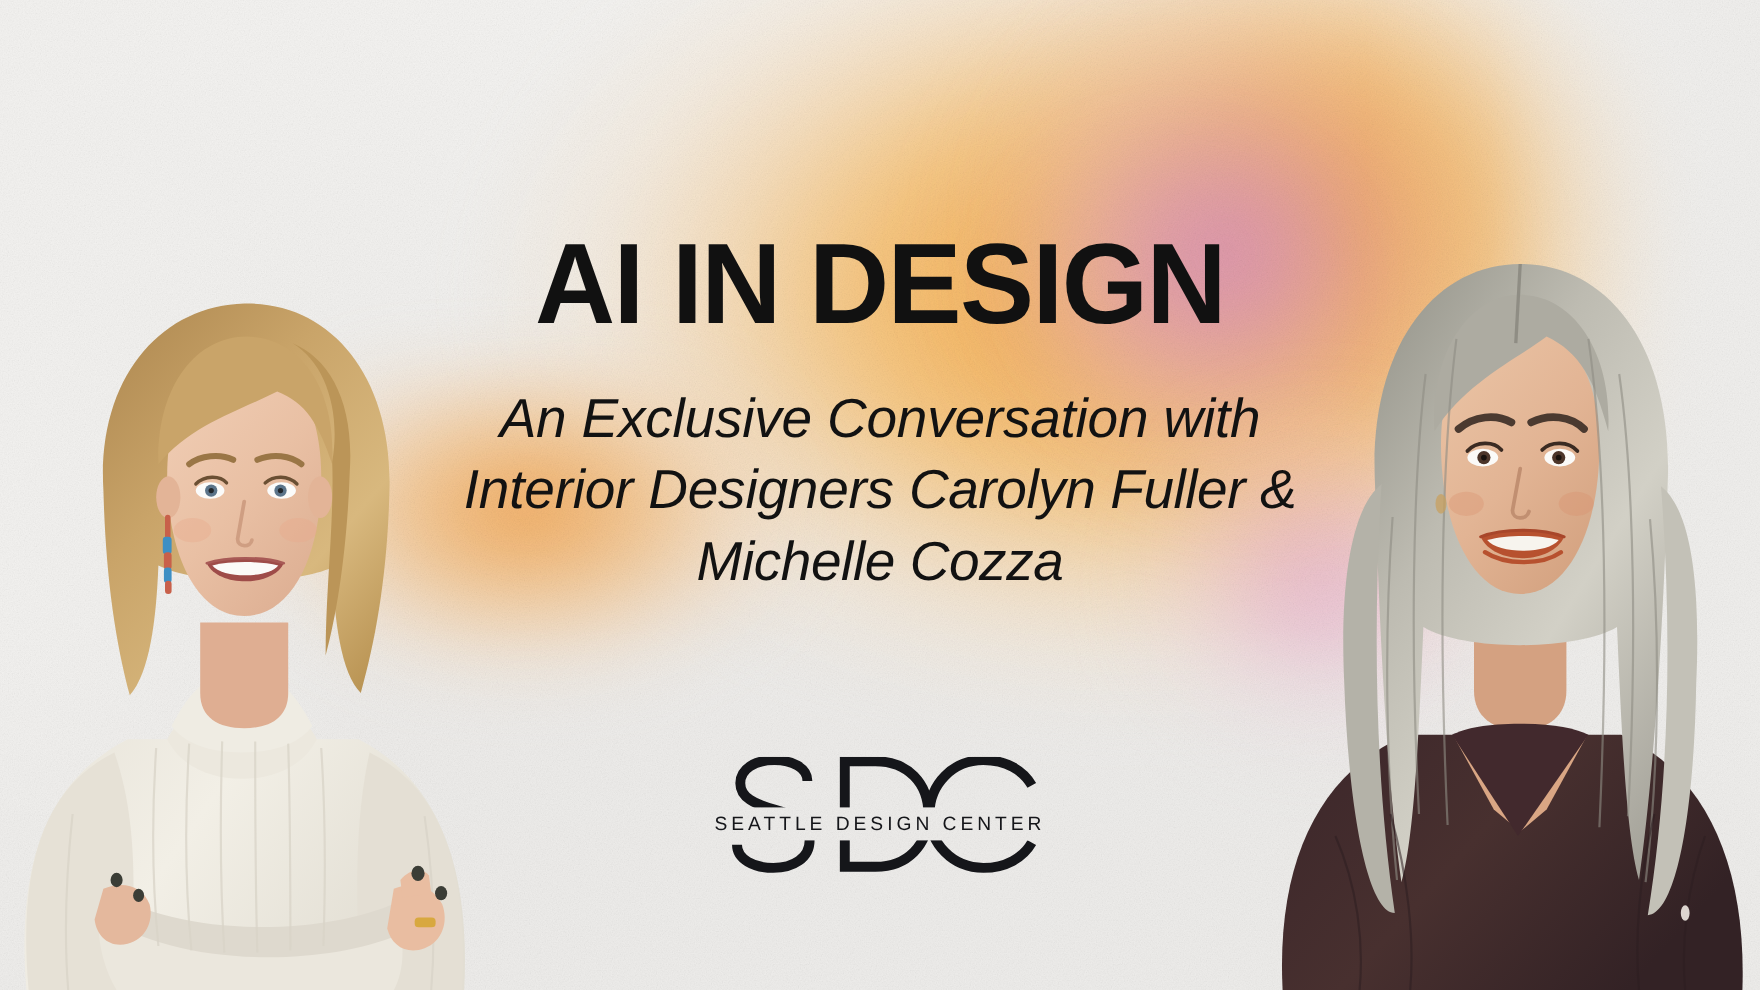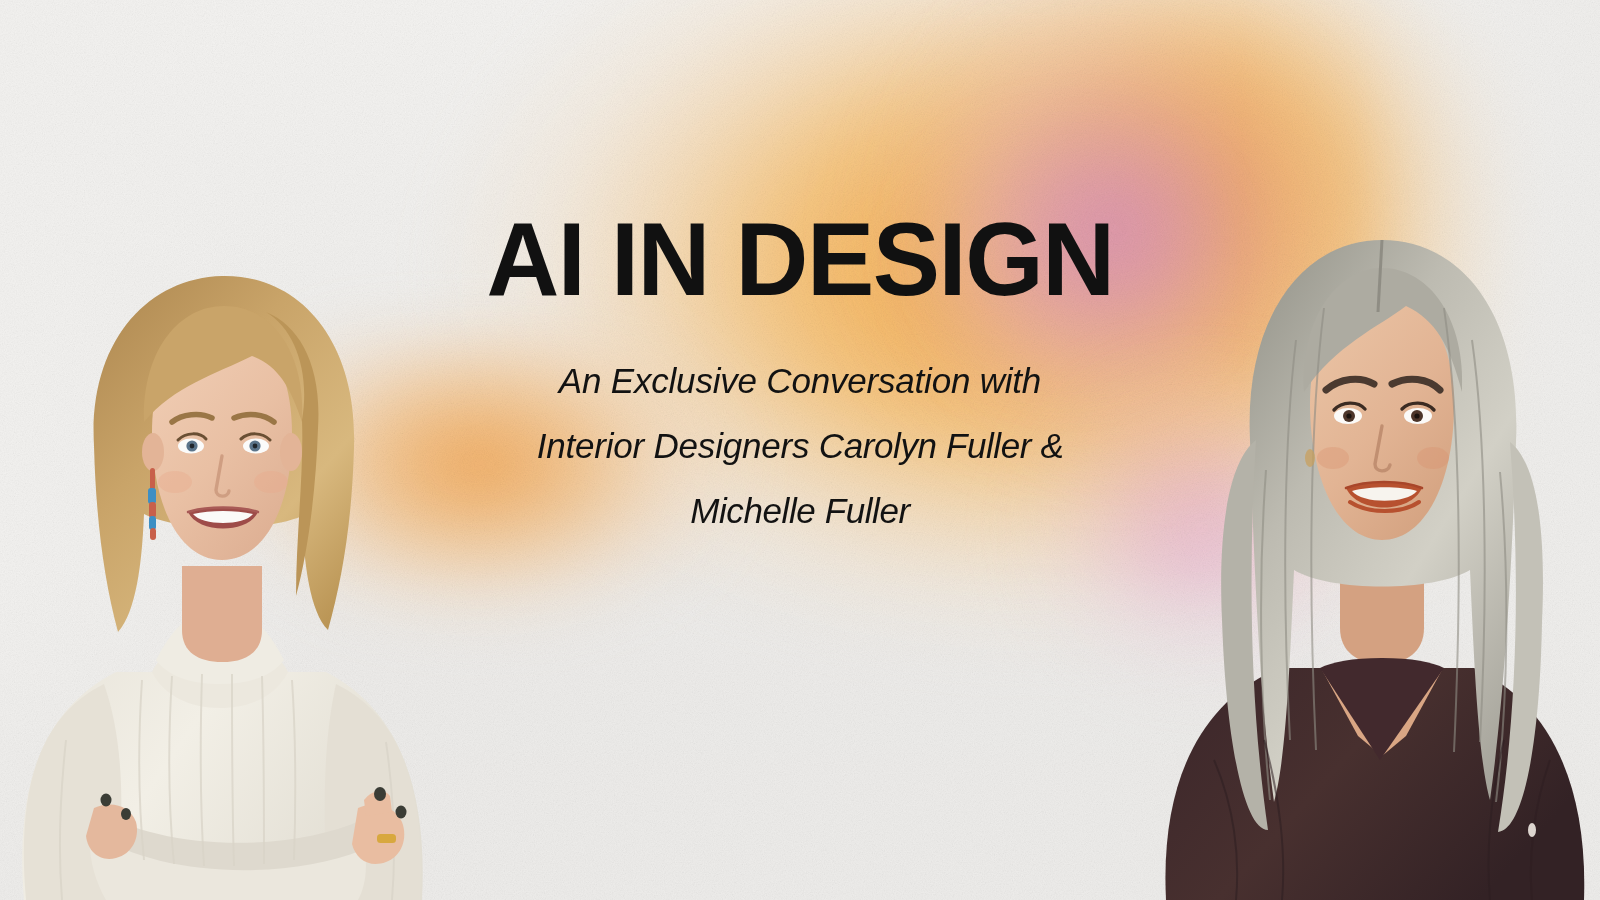--- a/index.html
+++ b/index.html
@@ -127,21 +127,21 @@
     font-weight:700;
     letter-spacing:-1.5px;
     color:#111111;
     font-family:"Liberation Sans","DejaVu Sans",sans-serif;
     transform:scaleX(.97); transform-origin:50% 50%;
   }
 
   .subtitle{
     position:absolute; top:348px; left:0; width:1600px;
     text-align:center;
-    font-size:35px; line-height:65px;
+    font-size:50px; line-height:65px;
     color:#121212;
     font-family:"Liberation Sans","DejaVu Sans",sans-serif;
   }
   .sub-line{ display:block; white-space:nowrap; }
   .sub-light{ font-weight:300; font-style:italic; letter-spacing:-.2px; }
   .sub-bold{  font-weight:400; font-style:italic; letter-spacing:-.4px; }
 
   
   .logo{ position:absolute; left:50%; top:688px; transform:translateX(-50%);
          width:300px; height:122px; }
@@ -368,19 +368,43 @@
     <div class="title">AI IN DESIGN</div>
 
     <div class="subtitle">
       <span class="sub-line">
         <span class="sub-light">An Exclusive Conversation with</span>
       </span>
       <span class="sub-line">
         <span class="sub-light">Interior Designers </span><span class="sub-bold">Carolyn Fuller &amp;</span>
       </span>
       <span class="sub-line">
-        <span class="sub-bold">Michelle Fuller</span>
+        <span class="sub-bold">Michelle Cozza</span>
       </span>
     </div>
 
+    <div class="logo">
+      <svg viewBox="0 0 300 122" xmlns="http://www.w3.org/2000/svg">
+        <defs>
+
+          <mask id="bandMask">
+            <rect x="0" y="0" width="300" height="122" fill="#fff"></rect>
+            <rect x="0" y="46" width="300" height="30" fill="#000"></rect>
+          </mask>
+        </defs>
+
+        <g mask="url(#bandMask)" fill="none" stroke="#15161a" stroke-width="9">
+
+          <path d="M84 22 C84 10 70 3 54 3 C36 3 23 11 23 24 C23 37 36 43 54 48
+                   C73 53 86 60 86 76 C86 92 71 101 53 101 C35 101 20 93 20 80" stroke-linecap="butt"></path>
+
+          <path d="M118 4 L146 4 C175 4 194 24 194 52 C194 80 175 100 146 100 L118 100 Z" stroke-linejoin="miter"></path>
+
+          <path d="M288 26 C280 12 264 3 244 3 C216 3 195 25 195 52 C195 79 216 101 244 101
+                   C264 101 280 92 288 78" stroke-linecap="butt"></path>
+        </g>
+
+        <text x="150" y="67" text-anchor="middle" font-family="'Liberation Sans','DejaVu Sans',sans-serif" font-size="17.5" font-weight="400" letter-spacing="3.6" fill="#15161a">SEATTLE DESIGN CENTER</text>
+      </svg>
+    </div>
 
   </div>
 </div>
 
 </body></html>

